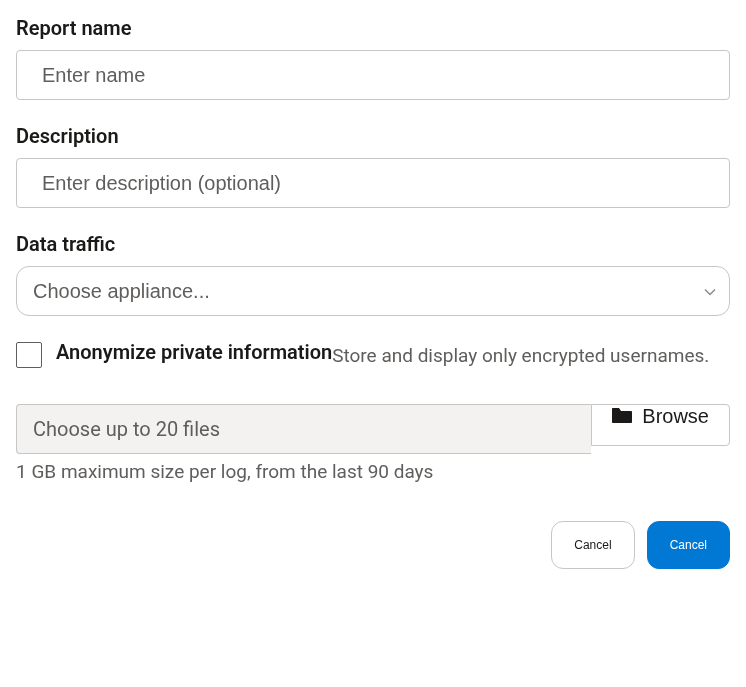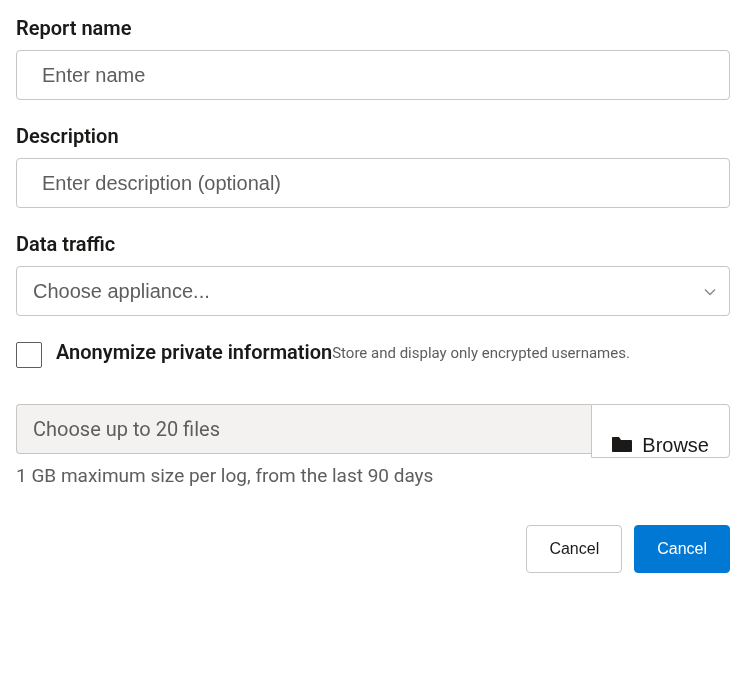--- a/index.html
+++ b/index.html
@@ -32,21 +32,21 @@
     .select-wrap {
       position: relative;
       width: 100%;
     }
     .select-input {
       width: 100%;
       height: 50px;
       padding: 0 16px;
       font-size: 20px;
       border: 1px solid #c8c6c4;
-      border-radius: 4px;
+      border-radius: 13px;
       color: #605e5c;
       background: #fff;
       appearance: none;
       -webkit-appearance: none;
       cursor: pointer;
     }
     .select-caret {
       position: absolute;
       right: 14px;
       top: 50%;
@@ -70,21 +70,21 @@
       cursor: pointer;
       margin-top: 2px;
     }
     .checkbox-text { display: flex; flex-direction: row; }
     .checkbox-label {
       font-size: 20px;
       font-weight: 600;
       color: #1b1a19;
     }
     .checkbox-desc {
-      font-size: 15px;
+      font-size: 19px;
       color: #605e5c;
       margin-top: 4px;
     }
     .file-row {
       display: flex;
       width: 100%;
     }
     .file-display {
       flex: 1;
       height: 50px;
@@ -92,48 +92,48 @@
       font-size: 20px;
       border: 1px solid #c8c6c4;
       border-right: none;
       border-radius: 4px 0 0 4px;
       color: #605e5c;
       background: #f3f2f1;
       display: flex;
       align-items: center;
     }
     .browse-btn {
-      height: 54px;
+      height: 42px;
       padding: 0 20px;
       font-size: 20px;
       border: 1px solid #c8c6c4;
       border-radius: 0 4px 4px 0;
       background: #fff;
       cursor: pointer;
       display: flex;
-      align-items: flex-end;
+      align-items: flex-start;
       gap: 10px;
       color: #1b1a19;
     }
     .file-hint {
       font-size: 19px;
       color: #605e5c;
       margin-top: 6px;
     }
     .form-group-files { margin-bottom: 38px; }
     .actions {
       display: flex;
       justify-content: flex-end;
       gap: 12px;
     }
     .btn {
       height: 48px;
       padding: 10px 22px;
-      font-size: 16px;
-      border-radius: 4px;
+      font-size: 12px;
+      border-radius: 12px;
       cursor: pointer;
     }
     .btn-secondary {
       background: #fff;
       border: 1px solid #c8c6c4;
       color: #1b1a19;
     }
     .btn-primary {
       background: #0078d4;
       border: 1px solid #0078d4;

